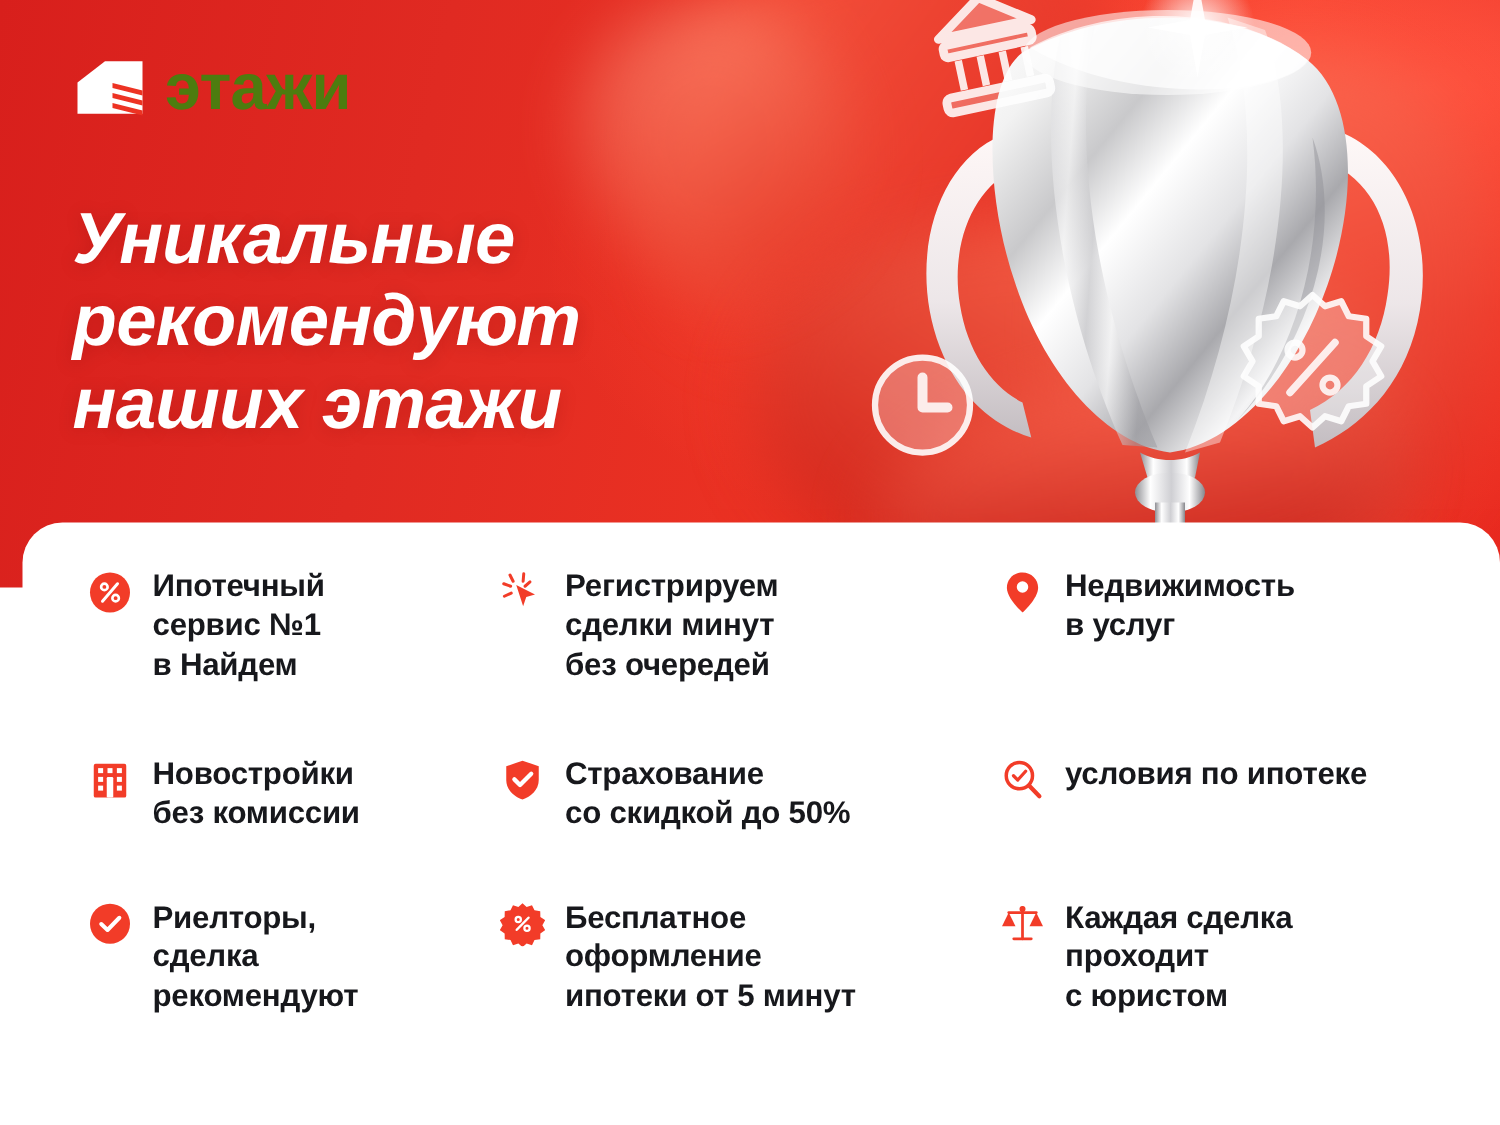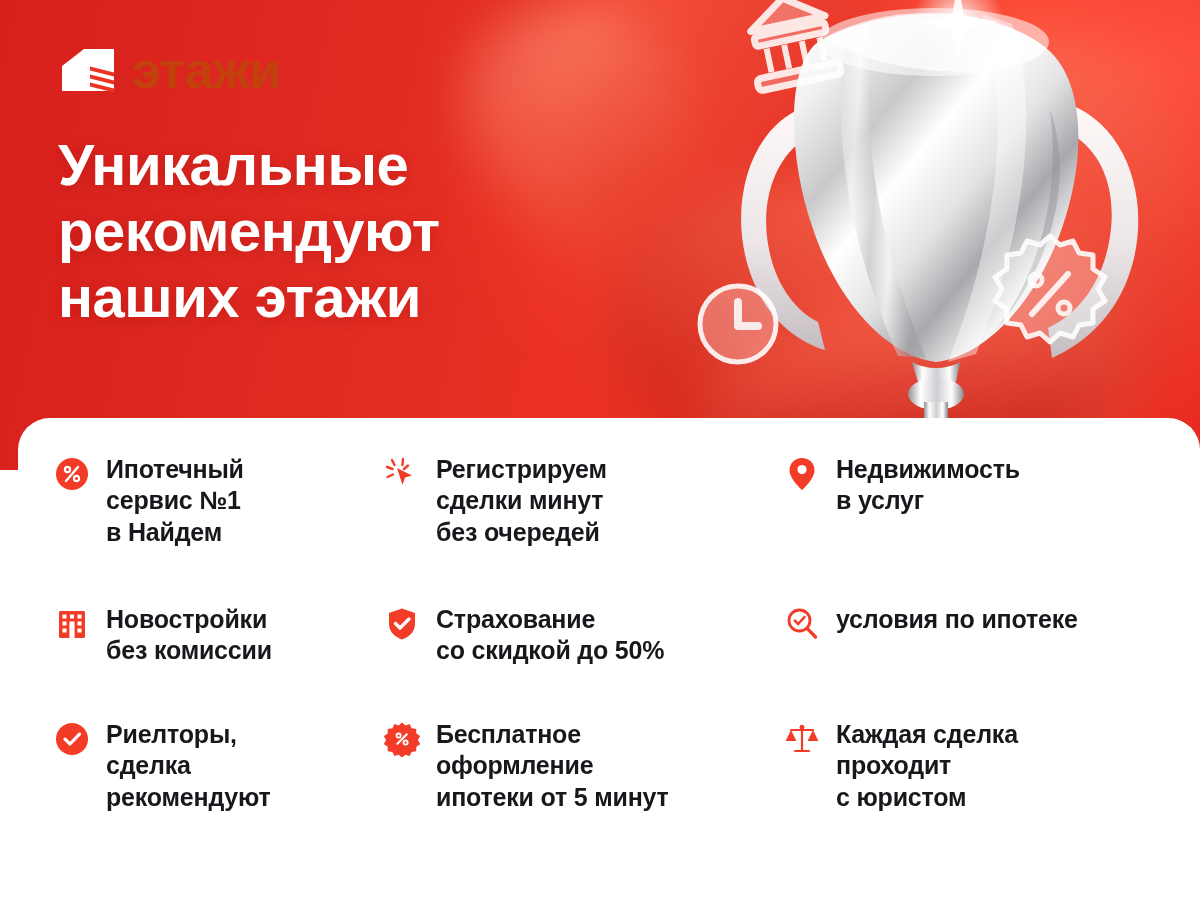--- a/index.html
+++ b/index.html
@@ -50,45 +50,46 @@
     filter:blur(2px);
   }
 
   
   .logo-row {
     position:absolute; left:60px; top:44px;
     display:flex; align-items:center; gap:16px; z-index:6;
   }
   .logo-mark { width:56px; height:48px; display:block; }
   .logo-word {
-    font-size:52px; font-weight:bold; color:#c2410c;
+    font-size:52px; font-weight:bold; color:#4d7c0f;
     letter-spacing:-0.5px; line-height:1; white-space:nowrap;
   }
 
   
   .headline {
-    position:absolute; left:58px; top:132px; z-index:6;
+    position:absolute; left:58px; top:158px; z-index:6;
     font-size:58px; font-weight:bold; color:#ffffff;
     line-height:1.14; letter-spacing:-0.5px;
     text-shadow:0 2px 14px rgba(120,0,0,.22);
+    font-style:italic;
   }
   .headline span { display:block; white-space:nowrap; }
 
   
   .trophy-art { position:absolute; left:690px; top:-10px; width:510px; height:450px; z-index:4; }
 
   
   .card {
     position:absolute; left:18px; top:418px; width:1182px; height:482px;
     background:#ffffff; border-radius:32px 32px 0 0;
     z-index:8;
   }
 
   .grid {
-    position:absolute; left:36px; top:36px;
+    position:absolute; left:52px; top:36px;
     width:1120px;
     display:grid;
     grid-template-columns:330px 400px 390px;
     grid-template-rows:150px 115px auto;
   }
 
   .item { display:flex; align-items:flex-start; gap:16px; }
   .item .ico { flex:0 0 auto; width:36px; height:36px; margin-top:2px; }
   .item .ico svg { display:block; width:36px; height:36px; }
   .item .txt {

